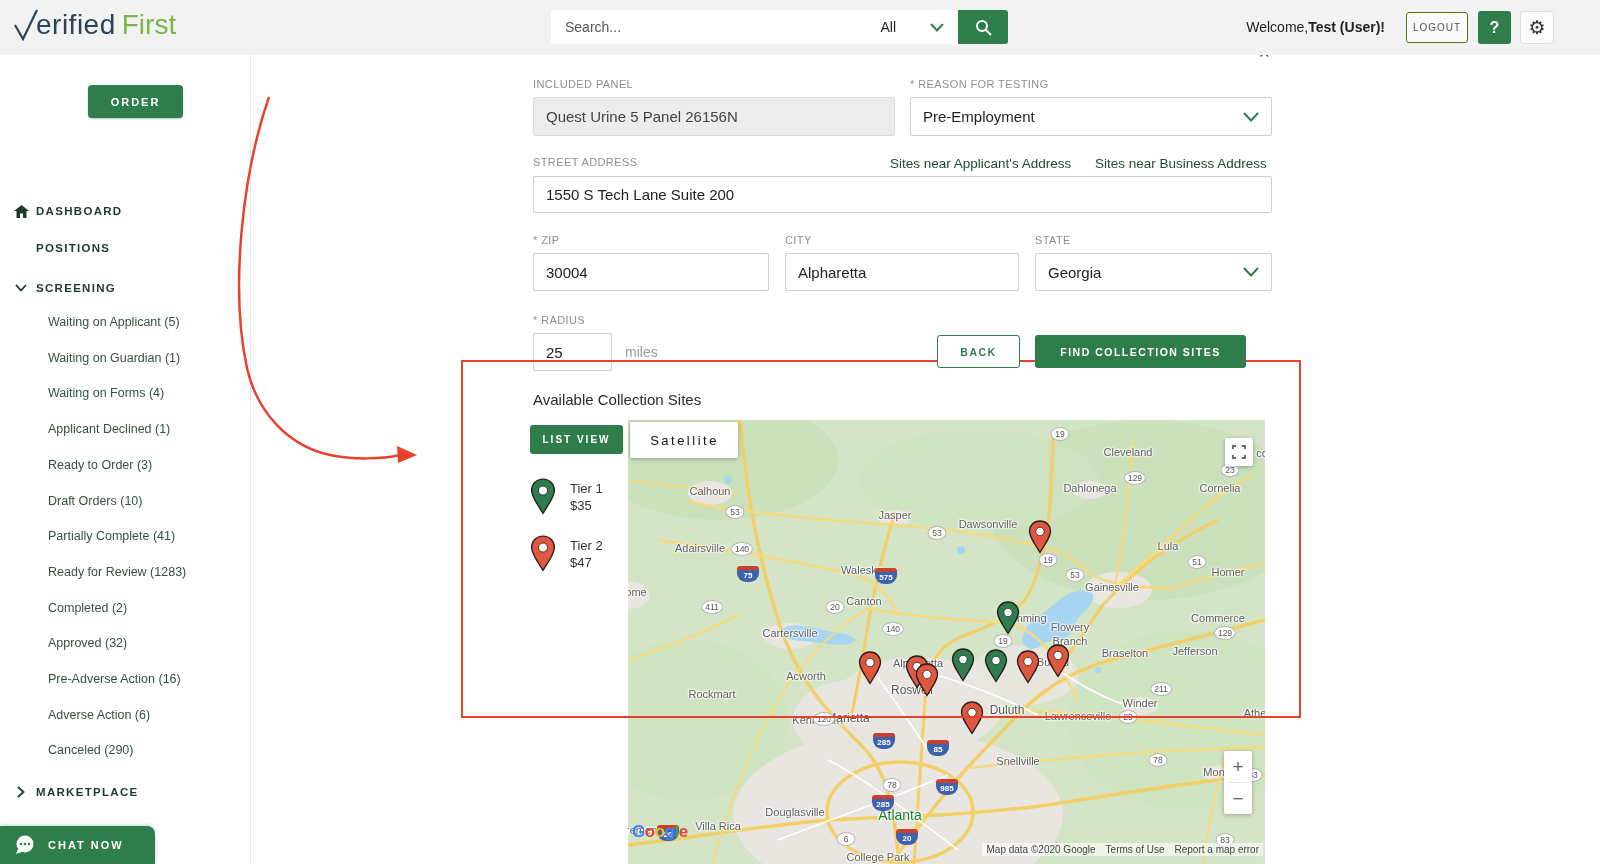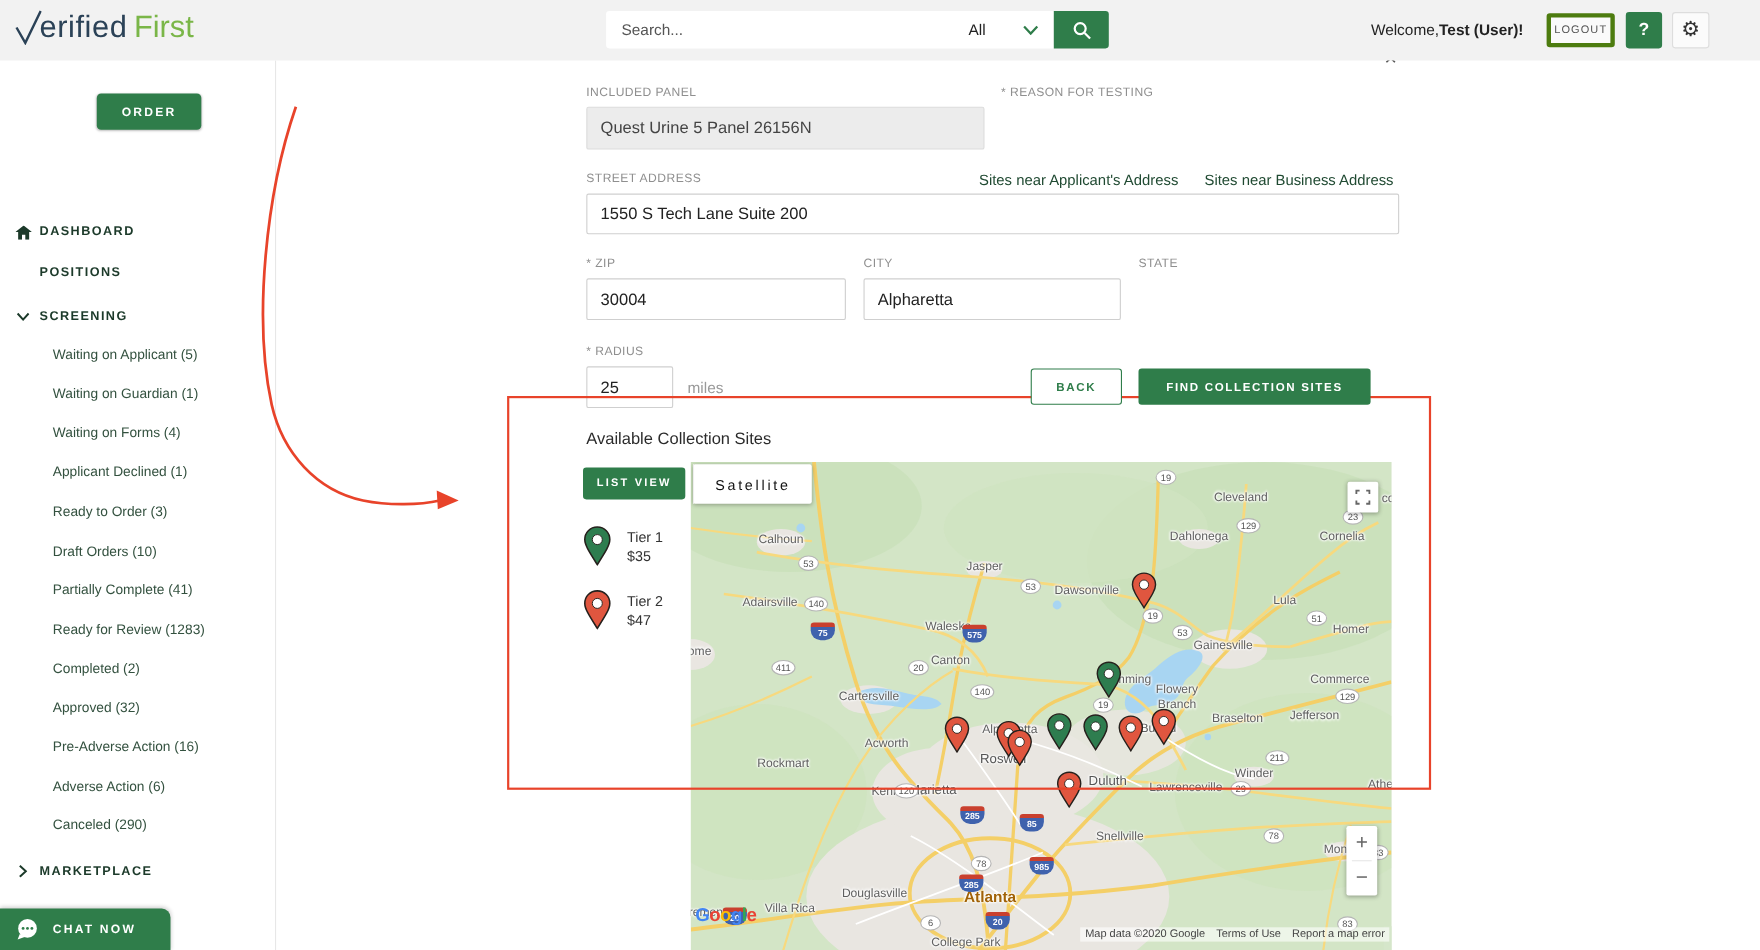--- a/index.html
+++ b/index.html
@@ -14,21 +14,21 @@
   .logo .check { margin-right:-2px; }
   .logo .p1 { font-size:28px; color:#2b4257; letter-spacing:0.5px; }
   .logo .p2 { font-size:28px; color:#7ab648; margin-left:6px; }
   .search-bar { position:absolute; left:551px; top:10px; width:407px; height:34px; background:#fff; border-radius:3px 0 0 3px; display:flex; align-items:center; }
   .search-bar input { border:none; outline:none; flex:1; height:100%; padding:0 14px; font-size:14px; font-family:inherit; color:#0369a1; background:transparent; }
   .search-bar input::placeholder { color:#555; }
   .search-filter { display:flex; align-items:center; gap:34px; padding-right:14px; font-size:14px; color:#222; cursor:pointer; }
   .search-btn { position:absolute; left:958px; top:10px; width:50px; height:34px; background:#2f7d4a; border:none; border-radius:0 3px 3px 0; cursor:pointer; display:flex; align-items:center; justify-content:center; }
   .welcome { position:absolute; right:215px; top:19px; font-size:14px; color:#222; }
   .welcome b { font-weight:bold; }
-  .btn-logout { position:absolute; left:1406px; top:12px; width:62px; height:31px; background:#fafafa; border:4px solid #4d7c0f; border-radius:3px; font-size:10px; letter-spacing:1px; color:#555; font-family:inherit; cursor:pointer; }
+  .btn-logout { position:absolute; left:1406px; top:12px; width:62px; height:31px; background:#fafafa; border:1px solid #4d7c0f; border-radius:3px; font-size:10px; letter-spacing:1px; color:#555; font-family:inherit; cursor:pointer; }
   .btn-help { position:absolute; left:1478px; top:11px; width:33px; height:33px; background:#2f7d4a; border:none; border-radius:3px; color:#fff; font-weight:bold; font-size:16px; cursor:pointer; font-family:inherit; }
   .btn-gear { position:absolute; left:1520px; top:11px; width:34px; height:33px; background:#fbfbfb; border:1px solid #ddd; border-radius:3px; font-size:19px; color:#333; cursor:pointer; line-height:1; }
   
   .sidebar { position:absolute; left:0; top:55px; width:251px; height:809px; background:#fff; border-right:1px solid #e7e7e7; z-index:10; }
   .btn-order { position:absolute; left:76px; top:30px; width:95px; height:33px; background:#2f7d4a; color:#fff; border:none; border-radius:4px; font-size:11px; font-weight:bold; letter-spacing:2px; cursor:pointer; font-family:inherit; box-shadow:0 1px 2px rgba(0,0,0,.25);margin-left:12px; }
   .nav-head { position:absolute; left:0; width:100%; height:22px; display:flex; align-items:center; font-size:11.5px; font-weight:bold; letter-spacing:1.3px; color:#1c3a2a; cursor:pointer; }
   .nav-head .ic { position:absolute; left:12px; width:18px; display:flex; justify-content:center; }
   .nav-head .lbl { position:absolute; left:36px; }
   .side-item { position:absolute; left:48px; font-size:12.5px; color:#33513f; cursor:pointer; white-space:nowrap; }
   
@@ -46,21 +46,21 @@
   .results-heading { position:absolute; left:533px; top:391px; font-size:15px; color:#2b2b2b; }
   .btn-listview { position:absolute; left:530px; top:425px; width:93px; height:29px; background:#2f7d4a; border:none; border-radius:3px; color:#fff; font-size:10px; font-weight:bold; letter-spacing:2px; cursor:pointer; font-family:inherit; }
   .legend { position:absolute; left:530px; top:478px; width:95px; }
   .legend-row { display:flex; align-items:flex-start; gap:14px; margin-bottom:16px; }
   .legend-txt { font-size:13px; color:#333; line-height:17px; padding-top:2px; }
   
   .map { position:absolute; left:628px; top:420px; width:637px; height:444px; overflow:hidden; background:#d5e6ca; z-index:1; }
   .map svg.base { position:absolute; left:0; top:0; }
   .map-label { position:absolute; transform:translate(-50%,-50%); font-size:11px; color:#606060; white-space:nowrap;
     text-shadow:-1px 0 2px #fff,1px 0 2px #fff,0 -1px 2px #fff,0 1px 2px #fff; z-index:3; }
-  .map-label.big { font-size:14px; font-weight:bold; color:#a16207; }
+  .map-label.big { font-size:14px; font-weight:normal; color:#15803d; }
   .map-label.mid { font-size:12px; color:#555; }
   .shield { position:absolute; transform:translate(-50%,-50%); display:flex; align-items:center; justify-content:center; z-index:3; }
   .shield.o { min-width:19px; height:14px; padding:0 3px; background:#fff; border:1.5px solid #b5b5b5; border-radius:50%; font-size:8.5px; color:#555; }
   .shield.i { width:22px; height:16px; background:linear-gradient(#c9402e 0 4px,#3f62ad 4px 100%); border-radius:3px 3px 9px 9px; font-size:8px; font-weight:bold; color:#fff; padding-top:2px; }
   .pin { position:absolute; z-index:4; cursor:pointer; }
   .map-ctl { position:absolute; left:2px; top:2px; height:36px; display:flex; background:#fff; box-shadow:0 1px 4px rgba(0,0,0,.3); z-index:6; border-radius:2px; }
   .map-ctl .seg { display:flex; align-items:center; justify-content:center; font-size:13px; cursor:pointer; color:#111; }
   .map-ctl .seg.map { width:84px; font-weight:bold; letter-spacing:2px; }
   .map-ctl .seg.sat { width:108px; letter-spacing:2.5px; border-left:1px solid #eee; }
   .map-fullscreen { position:absolute; left:597px; top:18px; width:28px; height:28px; background:#fff; box-shadow:0 1px 4px rgba(0,0,0,.3); z-index:6; cursor:pointer; display:flex; align-items:center; justify-content:center; border-radius:2px; }
@@ -163,31 +163,43 @@
       </svg>
     <span>CHAT NOW</span>
   </button>
 
   <span class="close-x">✕</span>
 
   <span class="fld-label" style="left:533px; top:78px;">INCLUDED PANEL</span>
   <input class="inp" style="left: 533px; top: 97px; width: 362px; height: 39px;" disabled="" value="Quest Urine 5 Panel 26156N">
 
   <span class="fld-label" style="left:910px; top:78px;">* REASON FOR TESTING</span>
+  <div class="sel" style="left:910px; top:97px; width:362px; height:39px;">
+    <span>Pre-Employment</span>
+    <svg width="16" height="10" viewBox="0 0 16 10">
+        <path d="M1 1 L8 8.5 L15 1" fill="none" stroke="#2f7d4a" stroke-width="2"></path>
+      </svg>
+  </div>
 
   <span class="fld-label" style="left:533px; top:156px;">STREET ADDRESS</span>
   <span class="addr-link" style="left:890px; top:156px;">Sites near Applicant's Address</span>
   <span class="addr-link" style="left:1095px; top:156px;">Sites near Business Address</span>
   <input class="inp" style="left: 533px; top: 176px; width: 739px; height: 37px;" value="1550 S Tech Lane Suite 200">
 
   <span class="fld-label" style="left:533px; top:234px;">* ZIP</span>
   <input class="inp" style="left: 533px; top: 253px; width: 236px; height: 38px;" value="30004">
   <span class="fld-label" style="left:785px; top:234px;">CITY</span>
   <input class="inp" style="left: 785px; top: 253px; width: 234px; height: 38px;" value="Alpharetta">
   <span class="fld-label" style="left:1035px; top:234px;">STATE</span>
+  <div class="sel" style="left:1035px; top:253px; width:237px; height:38px;">
+    <span>Georgia</span>
+    <svg width="16" height="10" viewBox="0 0 16 10">
+        <path d="M1 1 L8 8.5 L15 1" fill="none" stroke="#2f7d4a" stroke-width="2"></path>
+      </svg>
+  </div>
 
   <span class="fld-label" style="left:533px; top:314px;">* RADIUS</span>
   <input class="inp" style="left: 533px; top: 333px; width: 79px; height: 38px;" value="25">
   <span class="miles">miles</span>
   <button class="btn-back">BACK</button>
   <button class="btn-find">FIND COLLECTION SITES</button>
 
   <div class="results-heading">Available Collection Sites</div>
   <button class="btn-listview">LIST VIEW</button>
   <div class="legend" id="legend">
@@ -263,21 +275,21 @@
 
       <path d="M200 340 C240 360 290 400 330 430" fill="none" stroke="#ffffff" stroke-width="1.6"></path>
       <path d="M150 420 C200 400 260 380 320 355" fill="none" stroke="#ffffff" stroke-width="1.6"></path>
       <path d="M290 250 C330 260 370 275 410 295" fill="none" stroke="#ffffff" stroke-width="1.6"></path>
       <path d="M240 245 C260 270 280 300 300 330" fill="none" stroke="#ffffff" stroke-width="1.6"></path>
       <path d="M430 250 C460 270 490 285 512 288" fill="none" stroke="#ffffff" stroke-width="1.6"></path>
     </svg>
     <div id="map-items">
         <div class="map-label" style="left: 82px; top: 71px;">Calhoun</div>
         <div class="map-label" style="left: 267px; top: 95px;">Jasper</div>
-        <div class="map-label" style="left: 360px; top: 117px;">Dawsonville</div>
+        <div class="map-label" style="left: 360px; top: 104px;">Dawsonville</div>
         <div class="map-label" style="left: 462px; top: 68px;">Dahlonega</div>
         <div class="map-label" style="left: 500px; top: 32px;">Cleveland</div>
         <div class="map-label" style="left: 592px; top: 68px;">Cornelia</div>
         <div class="map-label" style="left: 540px; top: 126px;">Lula</div>
         <div class="map-label" style="left: 600px; top: 152px;">Homer</div>
         <div class="map-label" style="left: 484px; top: 167px;">Gainesville</div>
         <div class="map-label" style="left: 72px; top: 128px;">Adairsville</div>
         <div class="map-label" style="left: 234px; top: 150px;">Waleska</div>
         <div class="map-label" style="left: 8px; top: 172px;">ome</div>
         <div class="map-label" style="left: 236px; top: 181px;">Canton</div>

